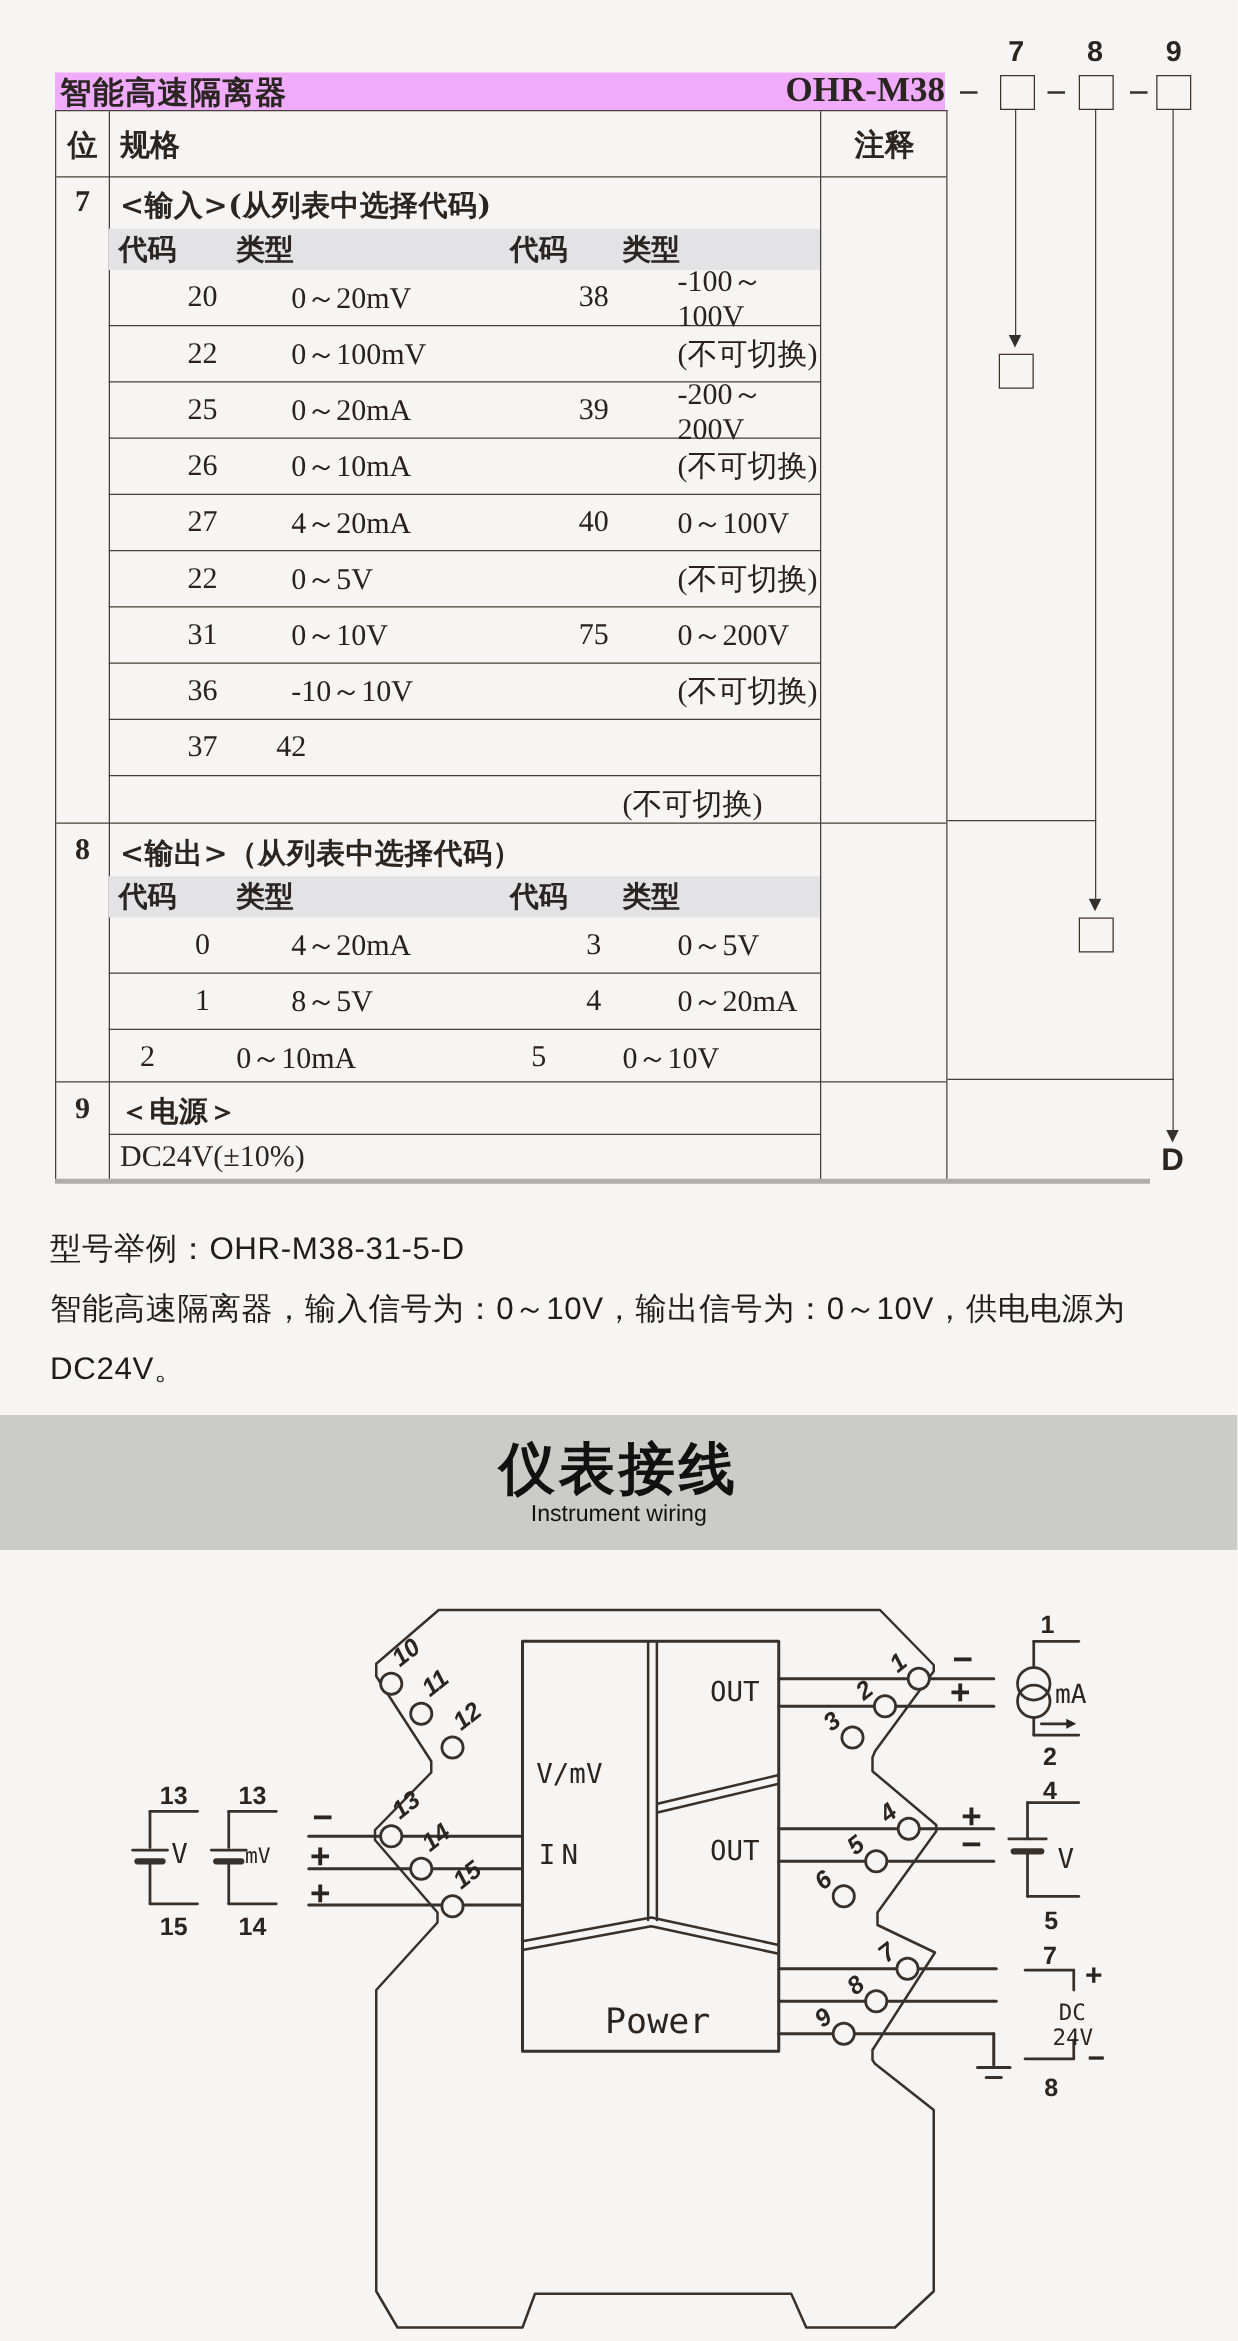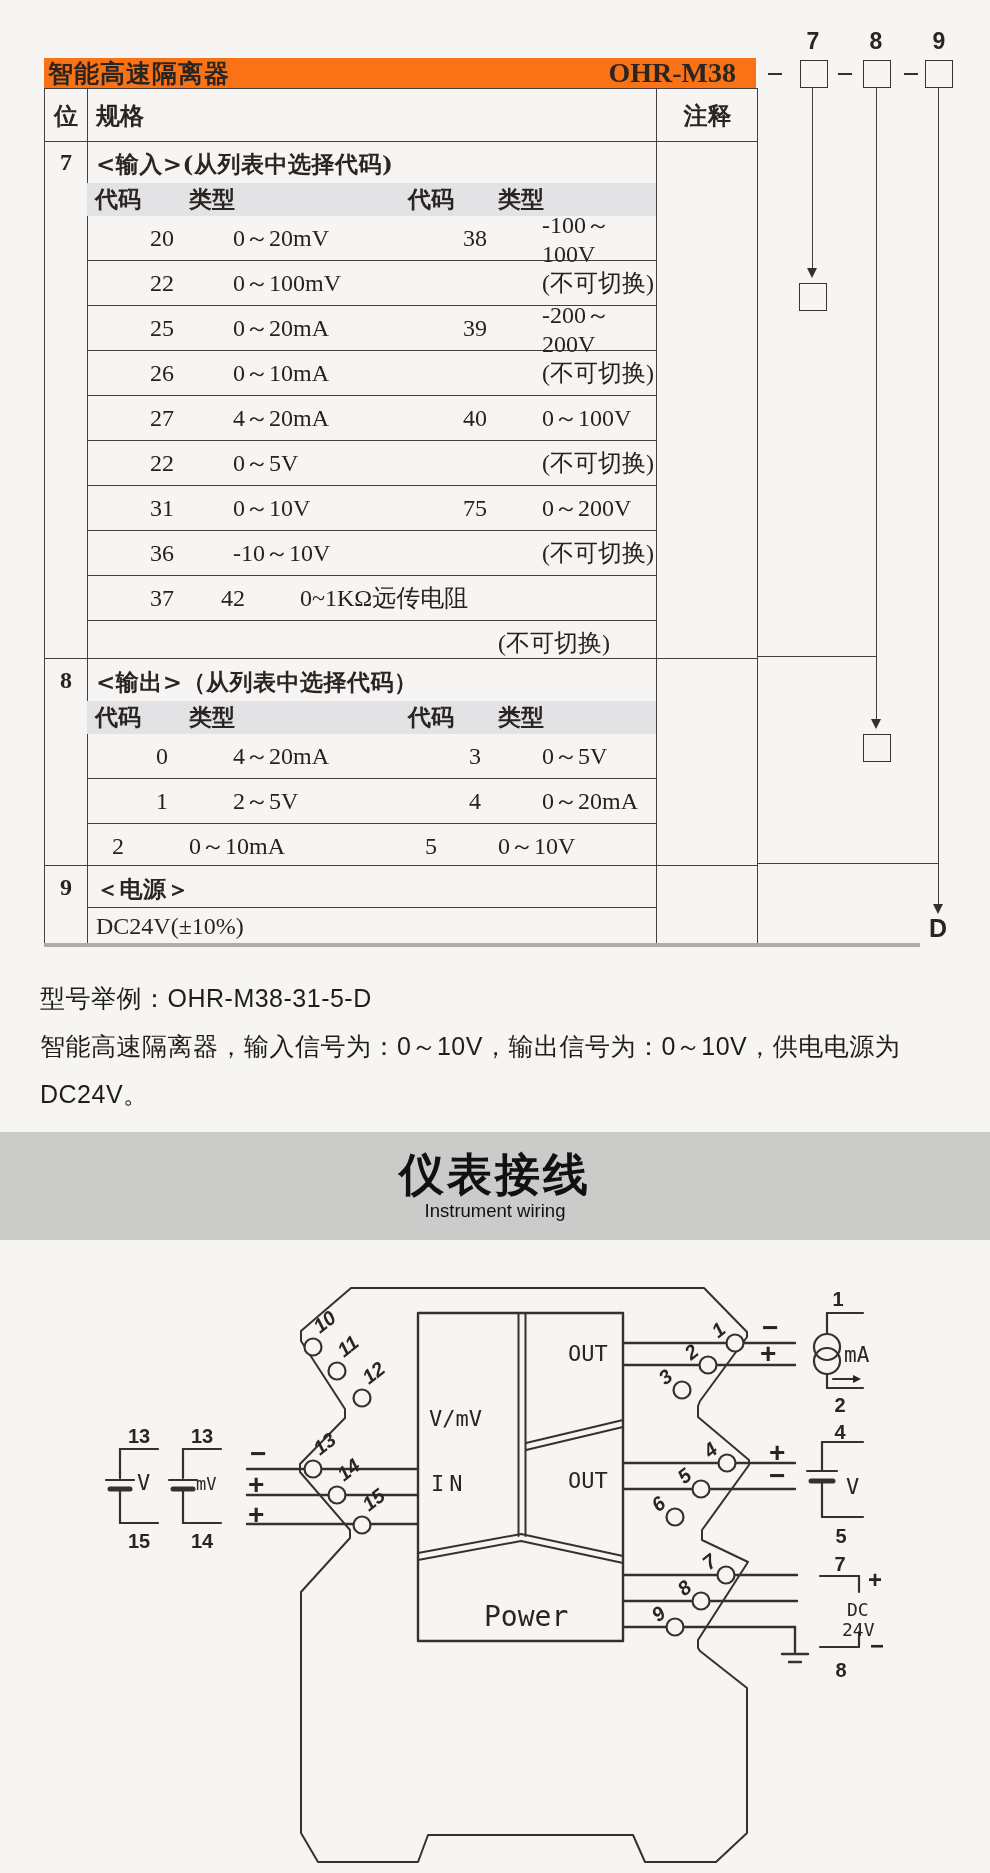--- a/index.html
+++ b/index.html
@@ -1,22 +1,22 @@
 <!DOCTYPE html>
 <html><head>
 <meta charset="utf-8">
 <style>
   html,body{margin:0;padding:0;}
   .page{position:relative;width:990px;height:1873px;background:#f6f5f3;overflow:hidden;
         font-family:"Liberation Sans",sans-serif;color:#2b2522;}
   
-  .title-bar{position:absolute;left:44px;top:58px;width:712px;height:30px;background:#f97316;
+  .title-bar{position:absolute;left:44px;top:58px;width:712px;height:30px;background:#f0abfc;
              display:flex;align-items:center;justify-content:space-between;}
   .title-cn{font:bold 25px "DejaVu Serif",serif;padding-left:4px;letter-spacing:1px;}
-  .model-no{font:bold 28px "Liberation Serif",serif;padding-right:20px;}
+  .model-no{font:bold 28px "Liberation Serif",serif;padding-right:0;}
   .digit{position:absolute;top:28px;width:28px;text-align:center;font:bold 23px "Liberation Sans",sans-serif;}
   .mbox{position:absolute;width:26px;height:26px;border:1.7px solid #3a332f;background:#f6f5f3;}
   .dash{position:absolute;width:14px;border-top:2.7px solid #35302c;}
   .vline{position:absolute;width:0;border-left:1.6px solid #45403c;}
   .hline{position:absolute;height:0;border-top:1.6px solid #45403c;}
   .arr{position:absolute;width:0;height:0;border-left:5.5px solid transparent;
        border-right:5.5px solid transparent;border-top:10px solid #35302c;}
   .result{position:absolute;font:bold 25px "Liberation Sans",sans-serif;}
   
   .tbl{position:absolute;left:44px;top:88px;width:714px;height:856px;
@@ -153,21 +153,20 @@
         </div>
         <div class="srow">
           <div class="c0">36</div>
           <div class="c1">-10～10V</div>
           <div class="c2"></div>
           <div class="c3">(不可切换)</div>
         </div>
         <div class="srow">
           <div class="c0">37</div>
           <div class="c2">42</div>
-          <div class="c3">0~1KΩ远传电阻</div>
         </div>
         <div class="srow">
           <div class="c0"></div>
           <div class="c1"></div>
           <div class="c2"></div>
           <div class="c3">(不可切换)</div>
         </div>
       </div>
 
     <div class="posnum" style="top:578px;">8</div>
@@ -180,21 +179,21 @@
     </div>
     <div class="rows" style="top:645px;">
         <div class="srow">
           <div class="c0">0</div>
           <div class="c1">4～20mA</div>
           <div class="c2">3</div>
           <div class="c3">0～5V</div>
         </div>
         <div class="srow">
           <div class="c0">1</div>
-          <div class="c1">2～5V</div>
+          <div class="c1">8～5V</div>
           <div class="c2">4</div>
           <div class="c3">0～20mA</div>
         </div>
         <div class="srow">
           <div class="c0">2</div>
           <div class="c1">0～10mA</div>
           <div class="c2">5</div>
           <div class="c3">0～10V</div>
         </div>
       </div>

